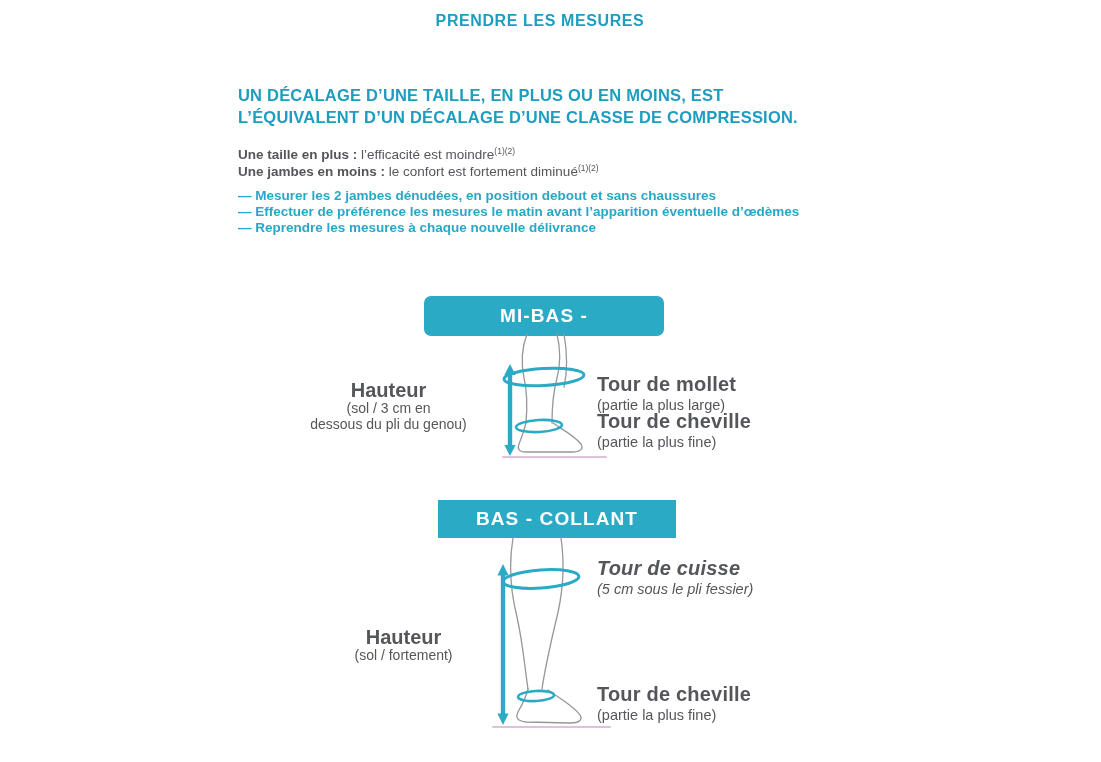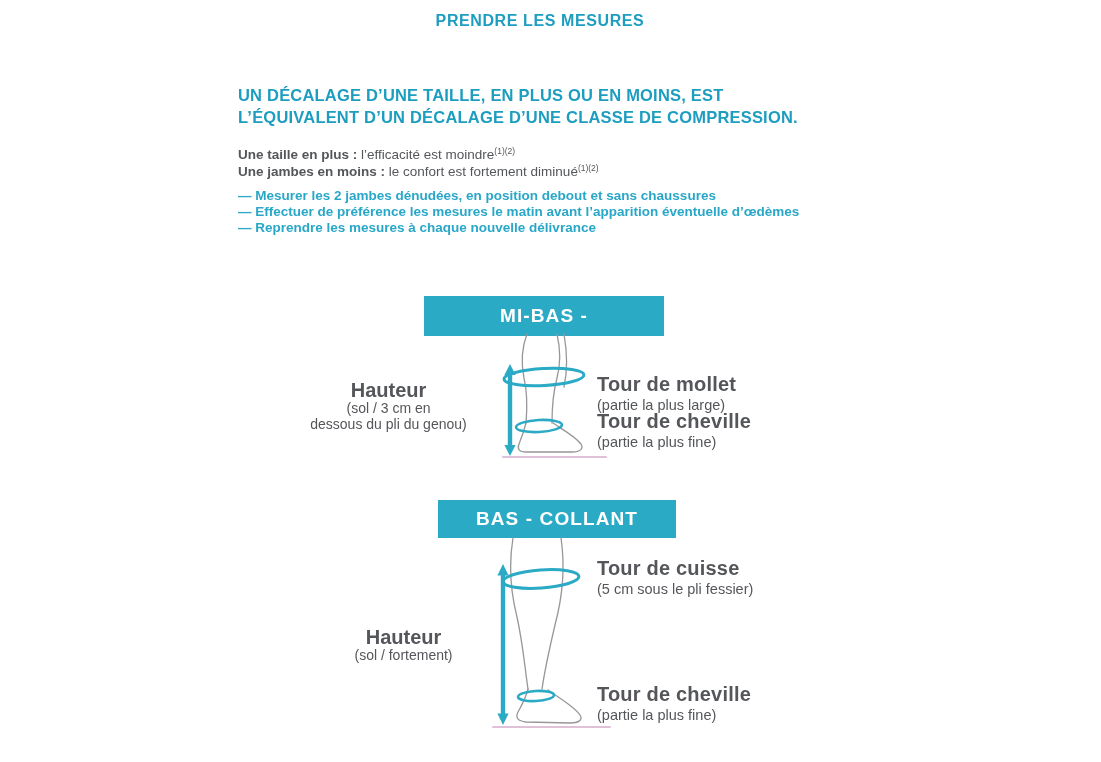--- a/index.html
+++ b/index.html
@@ -26,40 +26,40 @@
   .notes .b{font-weight:bold;}
   .notes sup{font-size:8.5px; line-height:0;}
   .bullets{
     position:absolute; left:238px; top:188px; font-size:13.5px; font-weight:600;
     color:var(--teal_list); line-height:16px;
   }
   .banner{
     position:absolute; background:var(--teal); color:#fff; font-weight:bold;
     text-align:center; letter-spacing:1.1px;
   }
-  .banner1{left:424px; top:296px; width:240px; height:40px; line-height:40px; font-size:19px;}
+  .banner1{left:424px; top:296px; width:240px; height:40px; line-height:40px; font-size:19px;border-radius:7px;}
   .banner2{left:438px; top:500px; width:238px; height:38px; line-height:38px; font-size:19px;}
   .legs{position:absolute;}
   .legs1{left:460px; top:333px; width:160px; height:130px;}
   .legs2{left:460px; top:537px; width:170px; height:198px;}
   .legline{stroke:var(--leg_gray); stroke-width:1.3; fill:none; stroke-linecap:round;}
   .ellipse{stroke:var(--teal); fill:none;}
   .arrow{fill:var(--teal);}
   .ground{stroke:var(--ground_pink); stroke-width:2.2; fill:none; stroke-linecap:round;}
   .mlabel{position:absolute; color:var(--dark);}
   .mlabel .big{font-size:20px; font-weight:bold; letter-spacing:0.2px; line-height:20px;}
   .mlabel .small{font-size:14.5px; line-height:16px; margin-top:3px;}
   .hauteur{position:absolute; color:var(--dark); text-align:center;}
   .hauteur .big{font-size:20px; font-weight:bold; line-height:20px;}
   .hauteur .small{font-size:14px; line-height:16px;}
   .hauteur1{left:300px; top:380px; width:177px;}
   .hauteur2{left:340px; top:627px; width:127px;}
   .mollet{left:597px; top:360px;margin-top:14px;}
   .cheville1{left:597px; top:411px;}
-  .cuisse{left:597px; top:558px;}
+  .cuisse{left:597px; top:558px;font-style:italic;}
   .cheville2{left:597px; top:684px;}
 </style>
 </head>
 <body>
 
 <div class="page">
 
   <div class="title">PRENDRE LES MESURES</div>
 
   <div class="subtitle">

